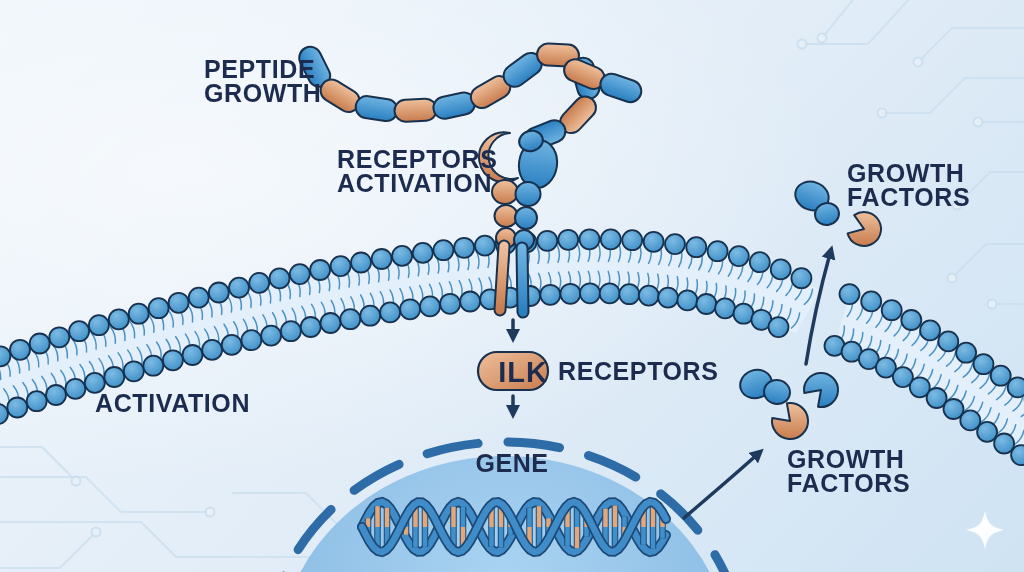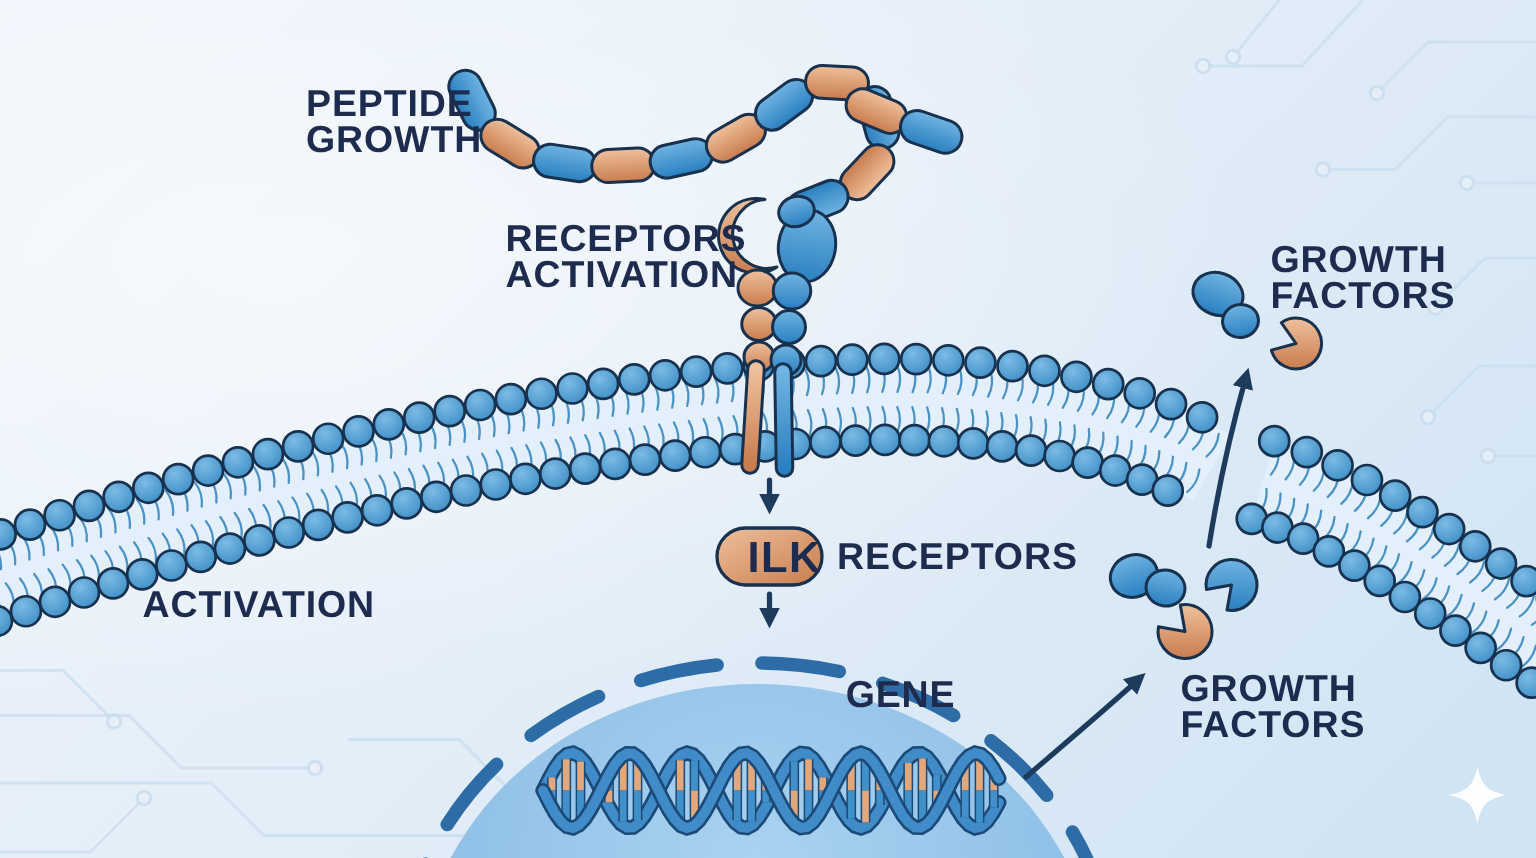--- a/index.html
+++ b/index.html
@@ -20,21 +20,21 @@
     line-height:24px;
     letter-spacing:.6px;
     color:#1d2c4e;
     white-space:nowrap;
   }
   .lbl span{display:block;}
   #lbl-ilk{
     width:70px;text-align:right;
     font-size:29px;letter-spacing:1px;line-height:26px;
   }
-  #lbl-gene{width:250px;text-align:right;white-space:normal;}
+  #lbl-gene{width:250px;text-align:center;white-space:normal;}
 </style>
 </head>
 <body>
 
 <div id="stage">
   <svg id="art" width="1024" height="572" viewBox="0 0 1024 572">
       <defs>
   <radialGradient id="headG" cx="38%" cy="32%" r="75%">
     <stop offset="0%" stop-color="#7cbbe4"></stop>
     <stop offset="100%" stop-color="#3e8fc7"></stop>

